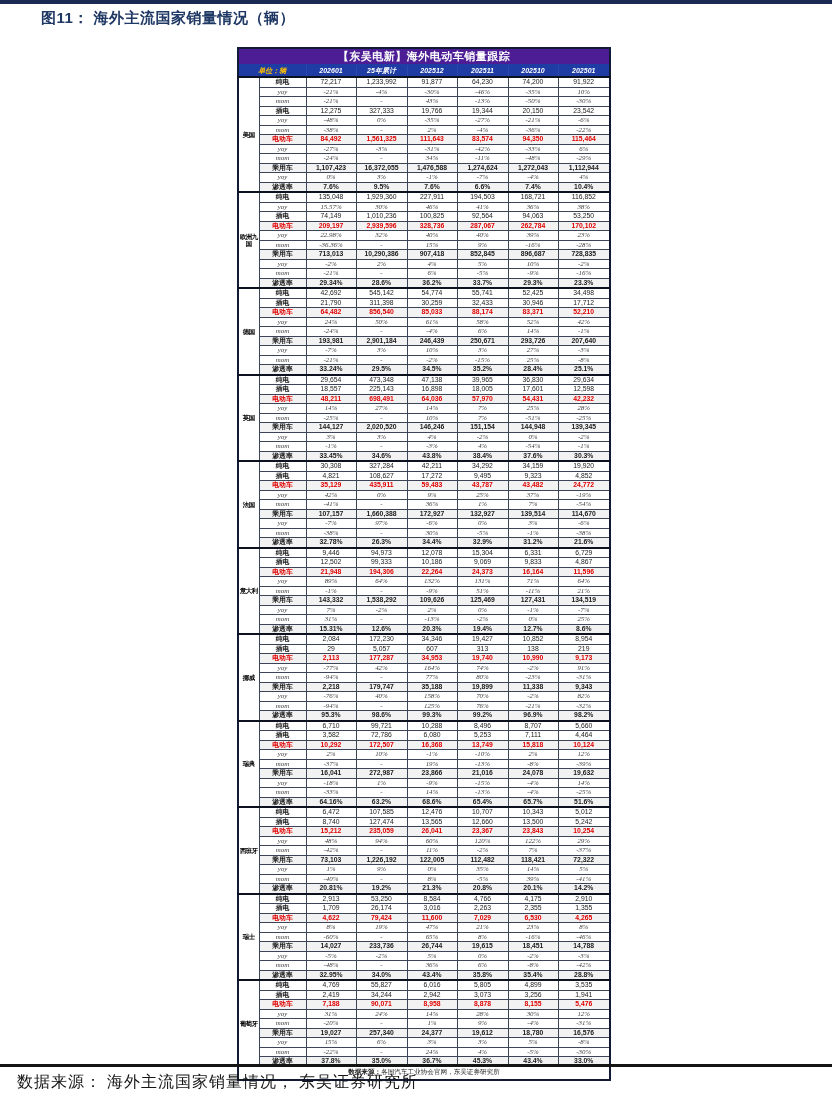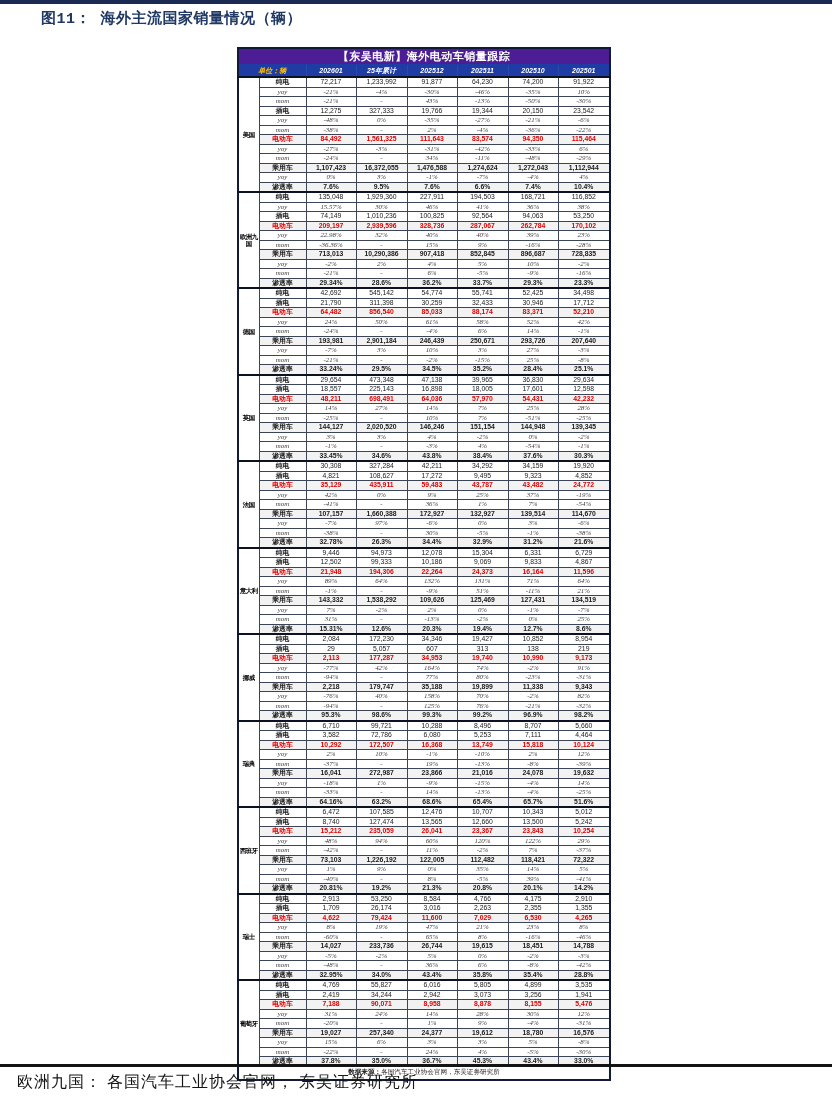--- a/index.html
+++ b/index.html
@@ -1,20 +1,20 @@
 <!DOCTYPE html>
 <html><head>
 <meta charset="utf-8">
 <style>
   html,body{margin:0;padding:0;}
   body{width:832px;height:1101px;background:#ffffff;position:relative;
        font-family:"Liberation Sans",sans-serif;overflow:hidden;}
 
   .top-rule{position:absolute;top:0;left:0;width:832px;height:4px;background:#1b2a52;}
-  .fig-title{position:absolute;top:9px;left:17px;font-family:Liberation Mono, monospace;
+  .fig-title{position:absolute;top:9px;left:17px;font-family:Liberation Sans, sans-serif;
              font-weight:bold;font-size:15px;color:#1f3864;letter-spacing:.5px;padding-left:24px;}
 
   .table-wrap{position:absolute;top:47px;left:237px;width:372px;}
   table{border-collapse:collapse;table-layout:fixed;width:372px;border:2px solid #111b35;}
   td,th{padding:0;margin:0;text-align:center;vertical-align:middle;overflow:hidden;
         border:1px solid #3c4458;}
 
   .row-title th{background:#4c1d95;border:1px solid #1e3ca4;color:#ffffff;
                 font-size:11px;font-weight:bold;height:15px;letter-spacing:.5px;}
   .row-head th{background:#1e3ca4;border:1px solid #2a48ae;color:#ffffff;
@@ -1016,13 +1016,13 @@
       </tbody>
     <tfoot>
       <tr class="row-src">
         <td colspan="8"><span class="src-bold">数据来源：</span><span>各国汽车工业协会官网，东吴证券研究所</span></td>
       </tr>
     </tfoot>
   </table>
 </div>
 
 <div class="bottom-rule"></div>
-<div class="footer-src">欧洲九国： 各国汽车工业协会官网， 东吴证券研究所</div>
+<div class="footer-src">数据来源： 海外主流国家销量情况， 东吴证券研究所</div>
 
 </body></html>

